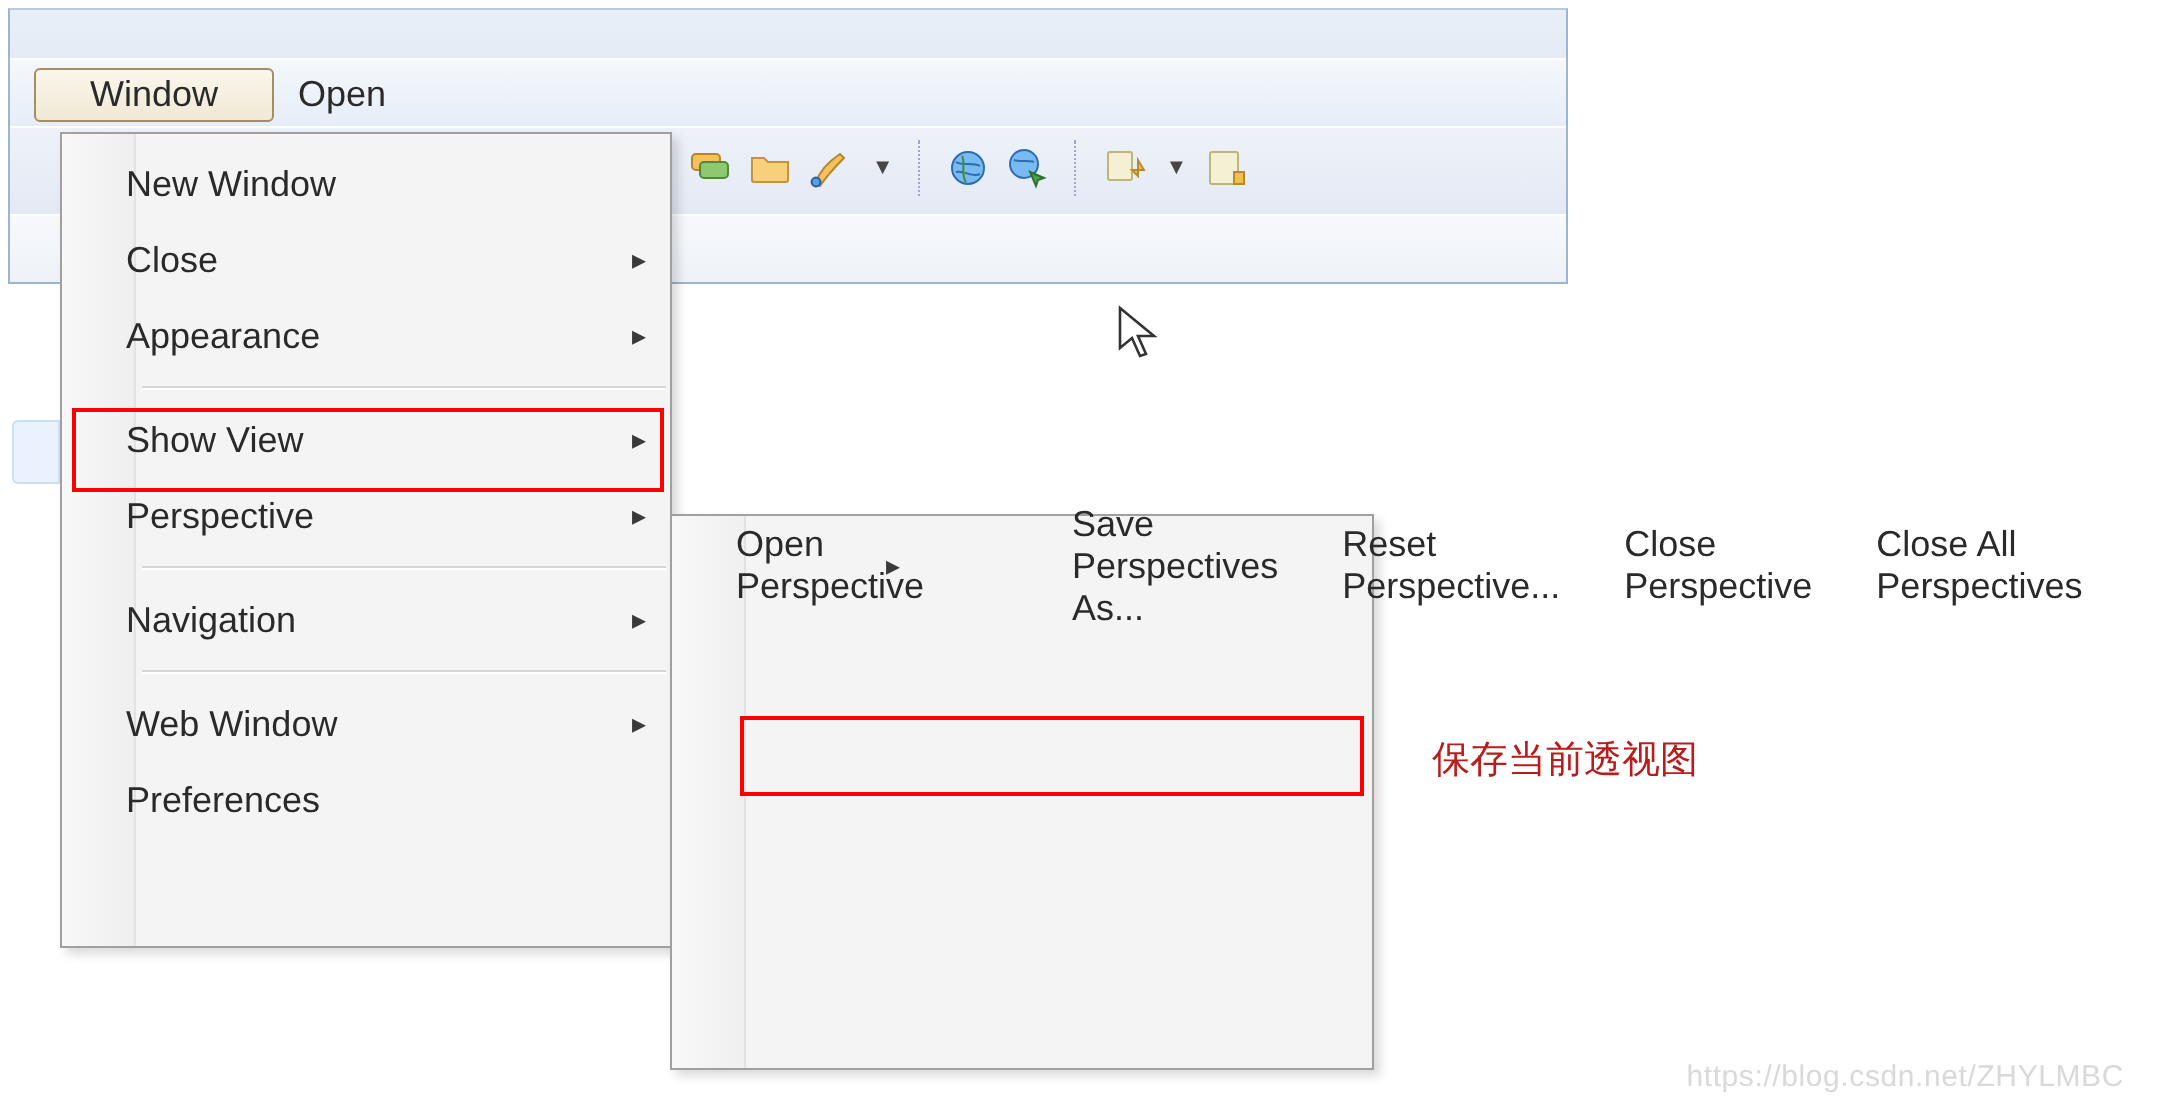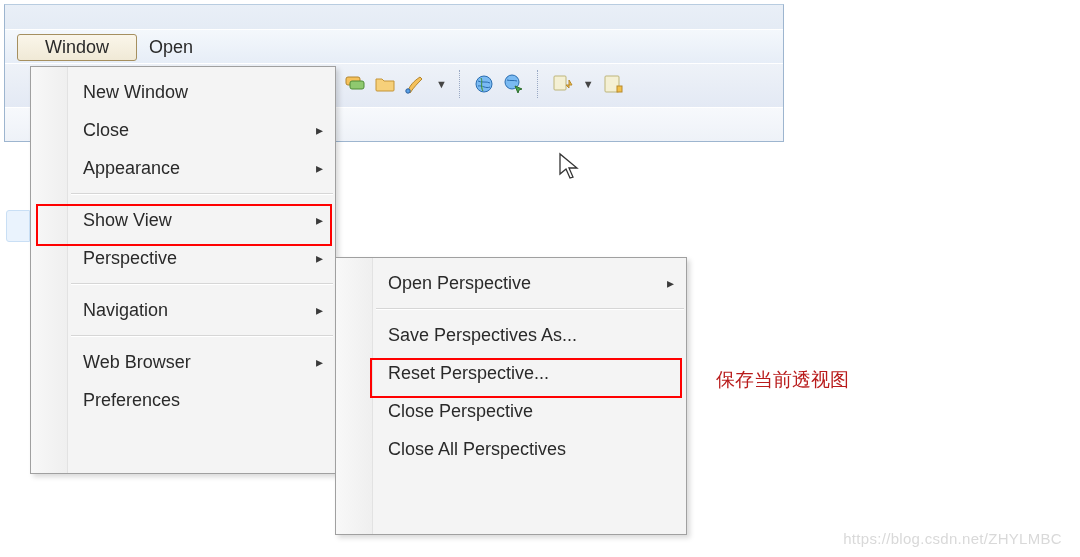--- a/index.html
+++ b/index.html
@@ -139,21 +139,21 @@
     right: 0;
     top: 6px;
     display: flex;
     flex-direction: column;
   }
   .dd-row {
     position: relative;
     height: 38px;
     display: flex;
     align-items: center;
-    padding-left: 52px;
+    padding-left: 32px;
     font-size: 18px;
     color: #2a2a2a;
   }
   .dd-row.sub::after {
     content: "▸";
     position: absolute;
     right: 12px;
     top: 50%;
     transform: translateY(-52%);
     font-size: 14px;
@@ -209,21 +209,20 @@
     position: absolute;
     left: 0; top: 0; bottom: 0;
     width: 36px;
     background: linear-gradient(to right, #f8f8f8, #efefef);
     border-right: 1px solid #e2e2e2;
   }
   .submenu .items {
     position: absolute;
     left: 0; right: 0; top: 6px;
     display: flex;
-    flex-direction: column;
   }
 
   
   .hl-sub {
     position: absolute;
     left: 370px;
     top: 358px;
     width: 312px;
     height: 40px;
     border: 2px solid #ff0000;
@@ -334,21 +333,21 @@
   <div class="items">
     <div class="dd-row">New Window</div>
     <div class="dd-row sub">Close</div>
     <div class="dd-row sub">Appearance</div>
     <div class="dd-sep"></div>
     <div class="dd-row sub">Show View</div>
     <div class="dd-row sub">Perspective</div>
     <div class="dd-sep"></div>
     <div class="dd-row sub">Navigation</div>
     <div class="dd-sep"></div>
-    <div class="dd-row sub">Web Browser</div>
+    <div class="dd-row sub">Web Window</div>
     <div class="dd-row">Preferences</div>
   </div>
 </div>
 
 <div class="hl-parent"></div>
 
 <div class="submenu">
   <div class="gutter"></div>
   <div class="items">
     <div class="dd-row sub">Open Perspective</div>

